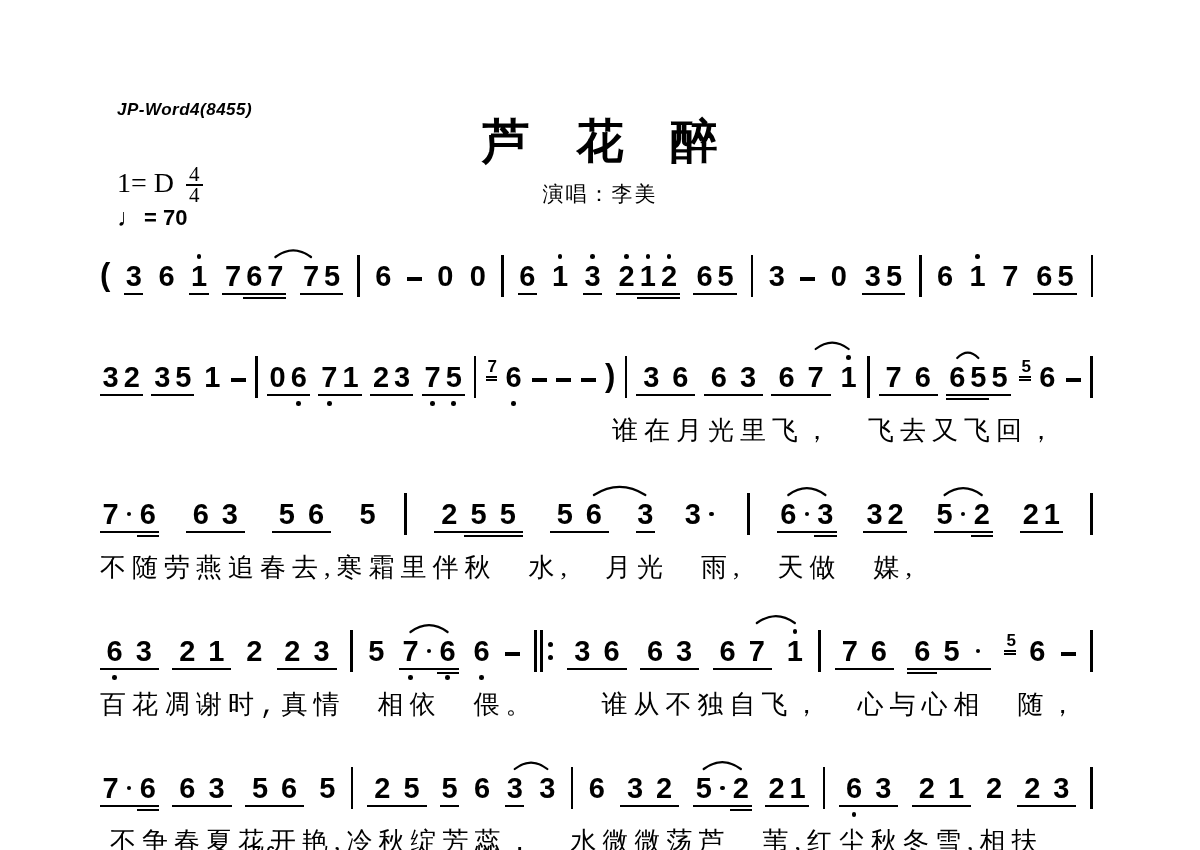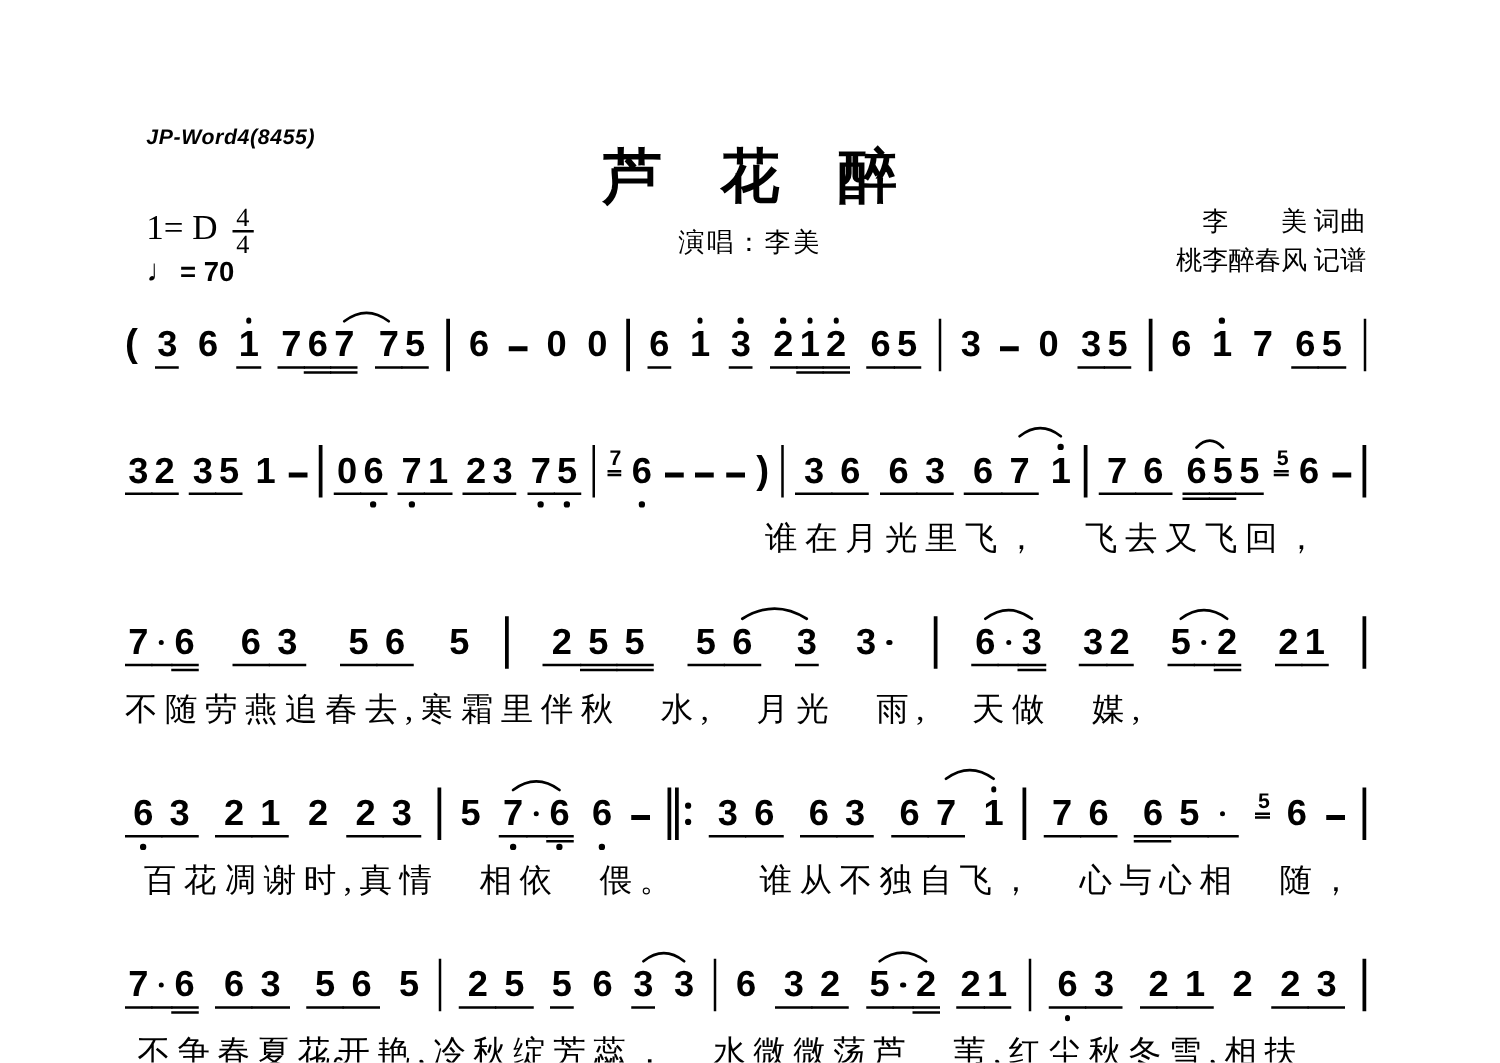--- a/index.html
+++ b/index.html
@@ -60,21 +60,20 @@
   .fragment{position:absolute;left:252px;top:844px;height:6px;overflow:hidden;
             font-size:16px;font-weight:bold;}
 </style>
 </head>
 <body>
 
 <div class="page">
   <div class="watermark">JP-Word4(8455)</div>
   <div class="title">芦　花　醉</div>
   <div class="subtitle">演唱：李美</div>
-  <div class="credits"><span>李　　美 词曲</span><br><span>桃李醉春风 记谱</span></div>
   <div class="keysig">
     <span>1= D</span>
     <span class="timesig">
       <span class="ts-top">4</span>
       <span class="ts-bot">4</span>
     </span>
   </div>
   <div class="tempo">
     <span class="note-glyph">♩</span>
     <span>= 70</span>
@@ -856,21 +855,21 @@
               <div class="dot-row bot"></div>
             </div>
           </div>
           <div class="dash"></div>
           <div class="barline"></div>
           <svg class="arc-layer" width="993" height="55">
             <path d="M 310.4453125 5 Q 329.015625 -8.685312499999998 347.5859375 5" fill="none" stroke="#000" stroke-width="2.2" stroke-linecap="round"></path>
             <path d="M 656.8203125 -4 Q 675.828125 -17.8428125 694.8359375 -4" fill="none" stroke="#000" stroke-width="2.2" stroke-linecap="round"></path>
           </svg>
         </div>
-        <div class="lyrics" style="margin-left: 15px;">百花凋谢时,真情　相依　偎。　　谁从不独自飞，　心与心相　随，</div>
+        <div class="lyrics" style="margin-left: 0; font-family: Liberation Mono, monospace;">百花凋谢时,真情　相依　偎。　　谁从不独自飞，　心与心相　随，</div>
       </div>
       <div class="line-block">
         <div class="notes-row">
           <div class="grp t">
             <div class="tok">
               <div class="dot-row top"></div>
               <div class="dw">7<i class="ul u1"></i></div>
               <div class="dot-row bot"></div>
             </div>
             <div class="tok">

